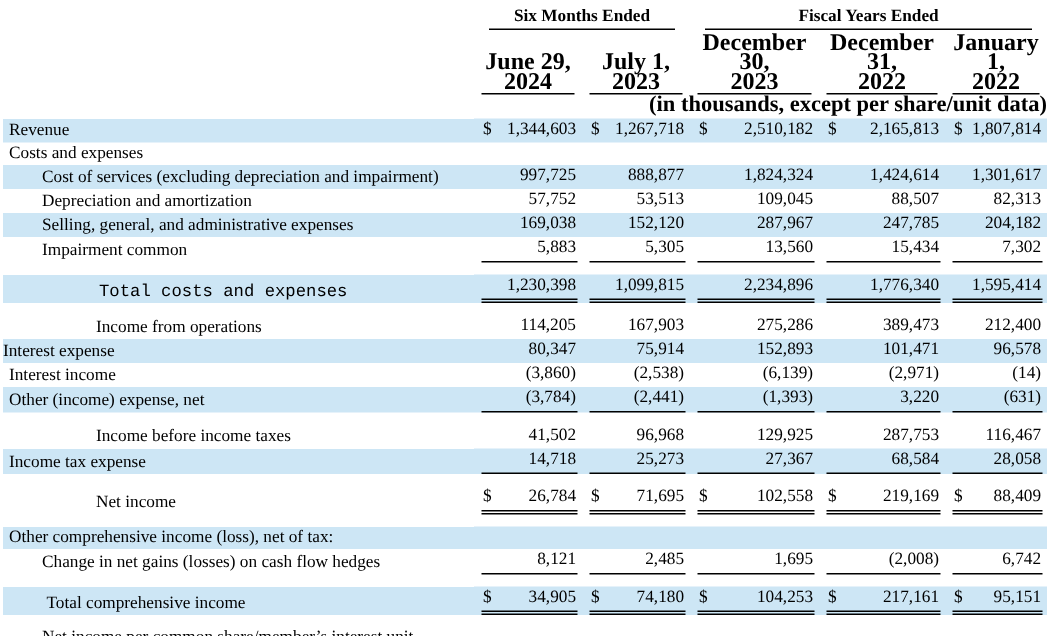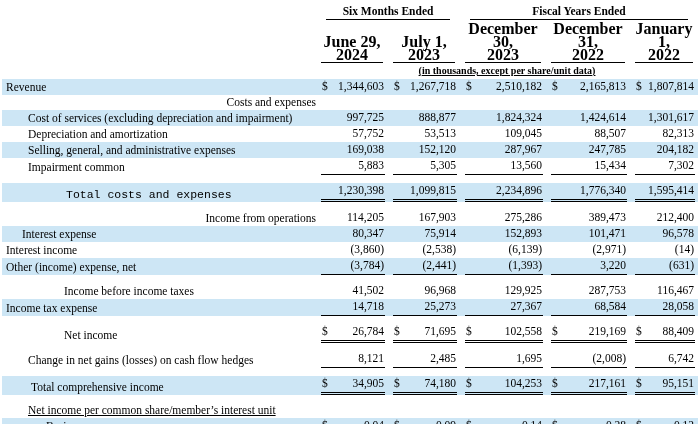--- a/index.html
+++ b/index.html
@@ -18,22 +18,22 @@
   .grp {
     font-weight: bold; font-size: 11.5px; text-align: center;
     margin: 0 10px; padding-bottom: 1px; line-height: 14px;
   }
   .dateu {
     font-weight: bold; font-size: 16px; text-align: center;
     white-space: pre-line; line-height: 13px;
     margin: 2px 5px 0 5px; padding-bottom: 1px;
   }
   .units {
-    font-weight: bold; font-size: 10px; text-align: center;
-    padding: 1px 0 2px 0; line-height: 13px; text-decoration: underline;
+    font-weight: bold; font-size: 15px; text-align: right;
+    padding: 1px 0 2px 0; line-height: 13px;
   }
   tbody td { font-size: 11.5px; line-height: 15px; }
   tr.shade { background: var(--shade); }
   td.label { white-space: nowrap; overflow: hidden; }
   .cellbox {
     display: flex; justify-content: space-between; align-items: baseline;
     margin: 0 3px 0 5px; padding: 0 1px 1px 1px;
   }
   .u-single { border-bottom: 1px solid #000; }
   .u-double { border-bottom: 3px double #000; }
@@ -121,21 +121,21 @@
           </div>
         </td>
         <td class="num">
           <div class="cellbox">
             <span class="dollar">$</span>
             <span class="val">1,807,814</span>
           </div>
         </td>
       </tr>
       <tr>
-        <td class="label" style="padding-left: 4px; text-align: right;">Costs and expenses</td>
+        <td class="label" style="padding-left: 4px;">Costs and expenses</td>
         <td colspan="5"></td>
       </tr>
       <tr class="shade">
         <td class="label" style="padding-left: 26px;">Cost of services (excluding depreciation and impairment)</td>
         <td class="num">
           <div class="cellbox">
             <span class="dollar"></span>
             <span class="val">997,725</span>
           </div>
         </td>
@@ -296,21 +296,21 @@
           <div class="cellbox u-double">
             <span class="dollar"></span>
             <span class="val">1,595,414</span>
           </div>
         </td>
       </tr>
       <tr class="spacer">
         <td colspan="6"></td>
       </tr>
       <tr>
-        <td class="label" style="padding-left: 62px; text-align: right;">Income from operations</td>
+        <td class="label" style="padding-left: 62px;">Income from operations</td>
         <td class="num">
           <div class="cellbox">
             <span class="dollar"></span>
             <span class="val">114,205</span>
           </div>
         </td>
         <td class="num">
           <div class="cellbox">
             <span class="dollar"></span>
             <span class="val">167,903</span>
@@ -329,21 +329,21 @@
           </div>
         </td>
         <td class="num">
           <div class="cellbox">
             <span class="dollar"></span>
             <span class="val">212,400</span>
           </div>
         </td>
       </tr>
       <tr class="shade">
-        <td class="label" style="padding-left: 20px;">Interest expense</td>
+        <td class="label" style="padding-left: 0;">Interest expense</td>
         <td class="num">
           <div class="cellbox">
             <span class="dollar"></span>
             <span class="val">80,347</span>
           </div>
         </td>
         <td class="num">
           <div class="cellbox">
             <span class="dollar"></span>
             <span class="val">75,914</span>
@@ -534,20 +534,24 @@
         </td>
         <td class="num">
           <div class="cellbox u-double">
             <span class="dollar">$</span>
             <span class="val">88,409</span>
           </div>
         </td>
       </tr>
       <tr class="spacer">
         <td colspan="6"></td>
+      </tr>
+      <tr class="shade">
+        <td class="label" style="padding-left: 4px;">Other comprehensive income (loss), net of tax:</td>
+        <td colspan="5"></td>
       </tr>
       <tr>
         <td class="label" style="padding-left: 26px;">Change in net gains (losses) on cash flow hedges</td>
         <td class="num">
           <div class="cellbox u-single">
             <span class="dollar"></span>
             <span class="val">8,121</span>
           </div>
         </td>
         <td class="num">

